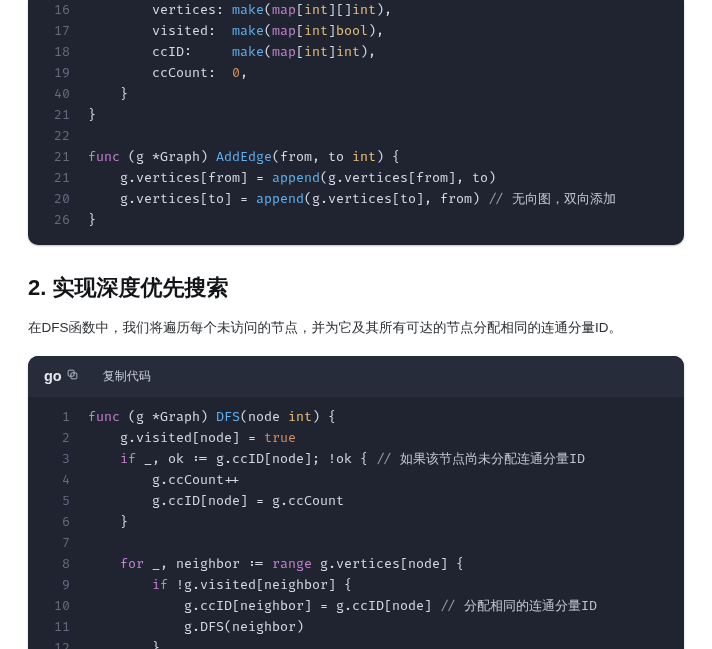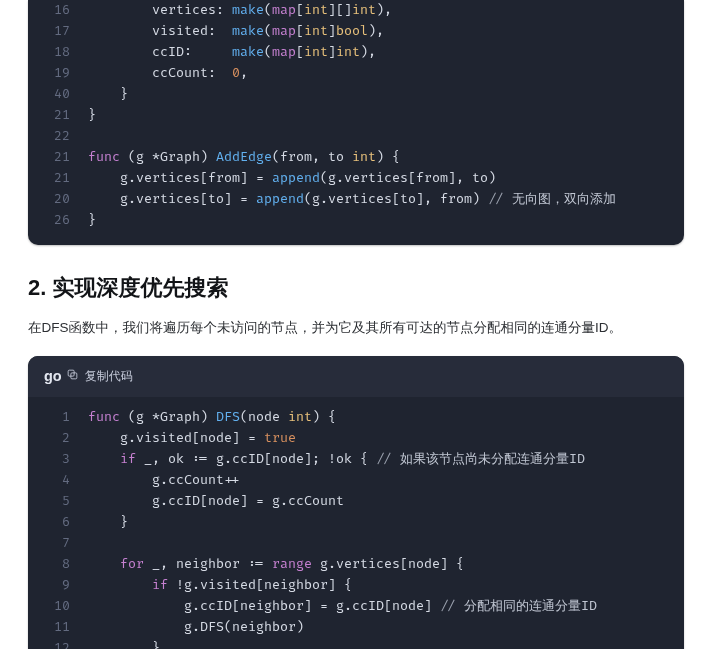--- a/index.html
+++ b/index.html
@@ -31,21 +31,21 @@
     box-shadow:0 1px 2px rgba(0,0,0,.25);
     margin-bottom:24px;
   }
   .code-header{
     background:var(--code-header-bg);
     display:flex;align-items:center;
     padding:10px 16px;color:#e2e6ef;
   }
   .code-lang{font-weight:700;font-size:14.5px;}
   .copy-btn{
-    display:flex;align-items:center;gap:6px;
+    display:flex;align-items:center;gap:24px;
     font-size:12px;color:#c6cbda;background:none;border:0;cursor:pointer;
     padding:2px 4px;
   }
   .copy-btn svg{width:13px;height:13px;stroke:#c6cbda;fill:none;
     stroke-width:1.6;}
   .code-body{
     display:flex;
     font-family:"Fira Code",Consolas,Menlo,Monaco,"DejaVu Sans Mono",monospace;
     font-size:13px;line-height:21px;
     padding:10px 0 14px;

